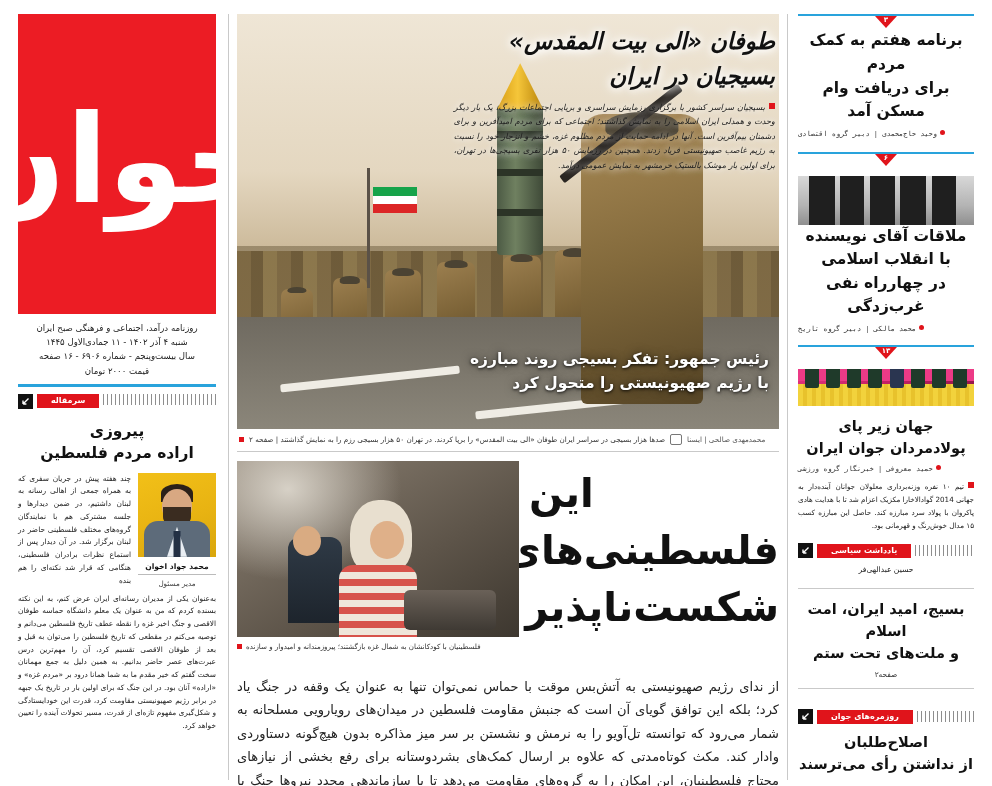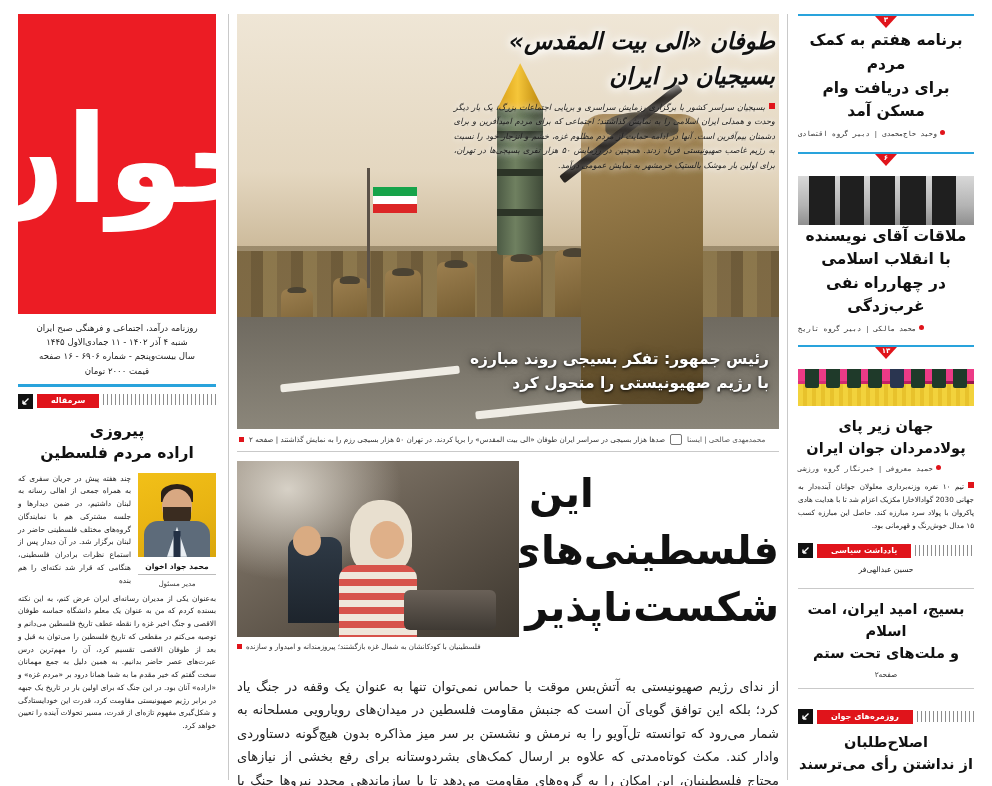--- a/index.html
+++ b/index.html
@@ -568,21 +568,21 @@
         </div>
       </div>
       <div class="side-h side-h-sm" style="margin-top:9px">
         <div>جهان زیر پای</div>
         <div>پولادمردان جوان ایران</div>
       </div>
       <div class="side-byline">
         <span class="dot"></span><span>حمید معروفی | خبرنگار گروه ورزشی</span>
       </div>
       <div class="side-body">
-        <span class="sqr"></span><span>تیم ۱۰ نفره وزنه‌برداری معلولان جوانان آینده‌دار به جهانی 2030 گواد‌الاخارا مکزیک اعزام شد تا با هدایت هادی پاکروان با پولاد سرد مبارزه کند. حاصل این مبارزه کسب ۱۵ مدال خوش‌رنگ و قهرمانی بود.</span>
+        <span class="sqr"></span><span>تیم ۱۰ نفره وزنه‌برداری معلولان جوانان آینده‌دار به جهانی 2014 گواد‌الاخارا مکزیک اعزام شد تا با هدایت هادی پاکروان با پولاد سرد مبارزه کند. حاصل این مبارزه کسب ۱۵ مدال خوش‌رنگ و قهرمانی بود.</span>
       </div>
 
       <div class="side-badge-row">
         <div class="badge-sq">
           <svg width="11" height="11" viewBox="0 0 11 11">
               <path d="M8.5 2.5 L3 8 M3 8 L3 4.6 M3 8 L6.4 8" stroke="#fff" stroke-width="1.4" fill="none"></path>
             </svg>
         </div>
         <div class="badge-red">یادداشت سیاسی</div>
         <div class="badge-hatch"></div>

